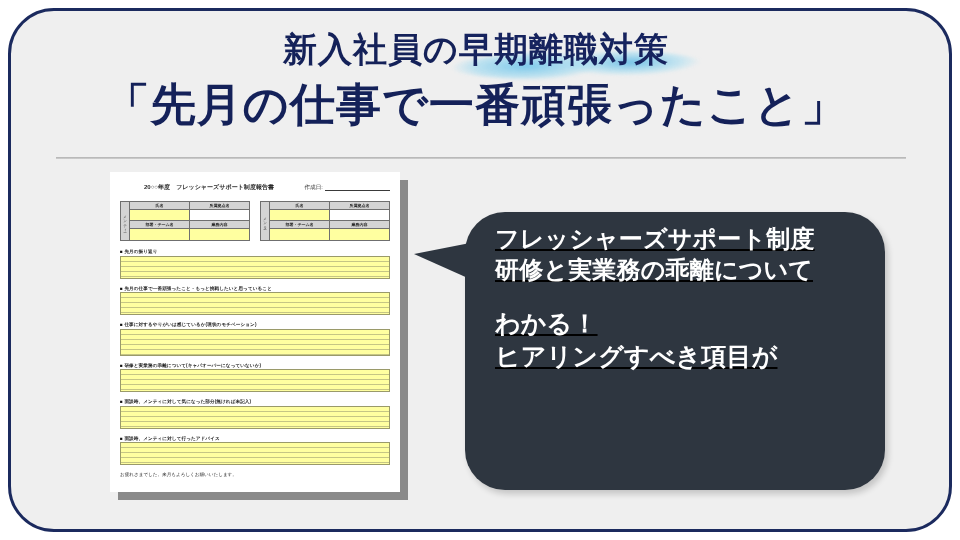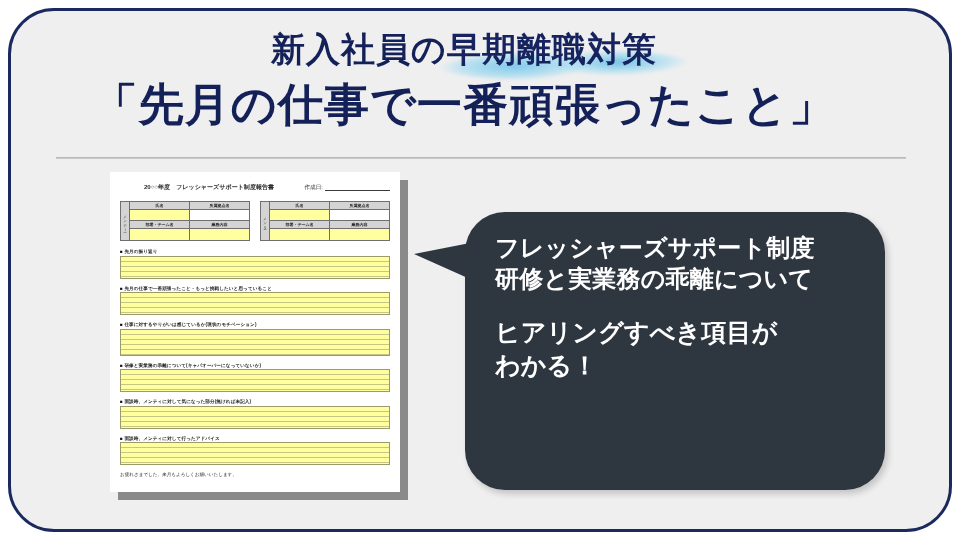--- a/index.html
+++ b/index.html
@@ -22,21 +22,21 @@
     width: 944px; height: 524px;
     box-sizing: border-box;
     border: 3px solid #1b2a5e;
     border-radius: 46px;
     background: #efefef;
   }
 
   
   #title-block {
     position: absolute;
-    left: 0; top: 28px;
+    left: 12px; top: 28px;
     width: 928px;
     text-align: center;
     pointer-events: none;
   }
   .title-line {
     font-family: "DejaVu Serif", "Liberation Serif", serif;
     font-weight: bold;
     color: #142159;
     white-space: nowrap;
     line-height: 1;
@@ -228,22 +228,23 @@
   #callout-tail {
     position: absolute;
     left: 414px; top: 243px;
     width: 0; height: 0;
     border-top: 11px solid transparent;
     border-bottom: 25px solid transparent;
     border-right: 56px solid #2e3640;
   }
   #callout-body {
     position: absolute;
-    left: 495px; top: 233px;
+    left: 495px; top: 224px;
     width: 390px;
+    text-decoration: underline;
   }
   .co-line {
     font-family: "DejaVu Sans", "Liberation Sans", sans-serif;
     font-weight: bold;
     color: #ffffff;
     white-space: nowrap;
     line-height: 1.3;
     letter-spacing: 0.2px;
   }
   .co-top { font-size: 24px; }
@@ -363,17 +364,17 @@
     <div id="doc-footer">お疲れさまでした。来月もよろしくお願いいたします。</div>
 
   </div>
 
   <div id="callout"></div>
   <div id="callout-tail"></div>
   <div id="callout-body">
     <div class="co-line co-top">フレッシャーズサポート制度</div>
     <div class="co-line co-top">研修と実業務の乖離について</div>
     <div class="co-gap"></div>
+    <div class="co-line co-bot">わかる！</div>
     <div class="co-line co-bot">ヒアリングすべき項目が</div>
-    <div class="co-line co-bot">わかる！</div>
   </div>
 
 </div>
 
 </body></html>

